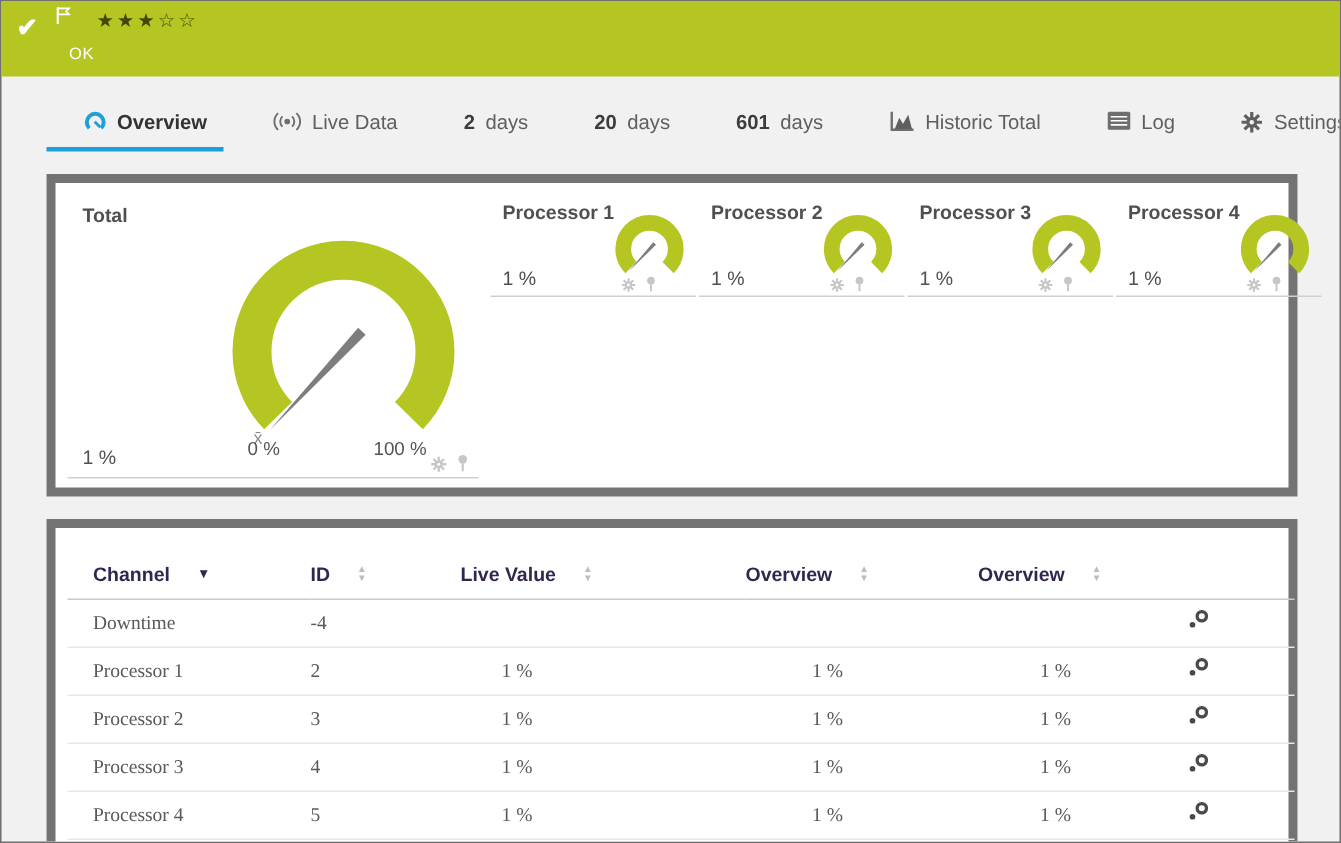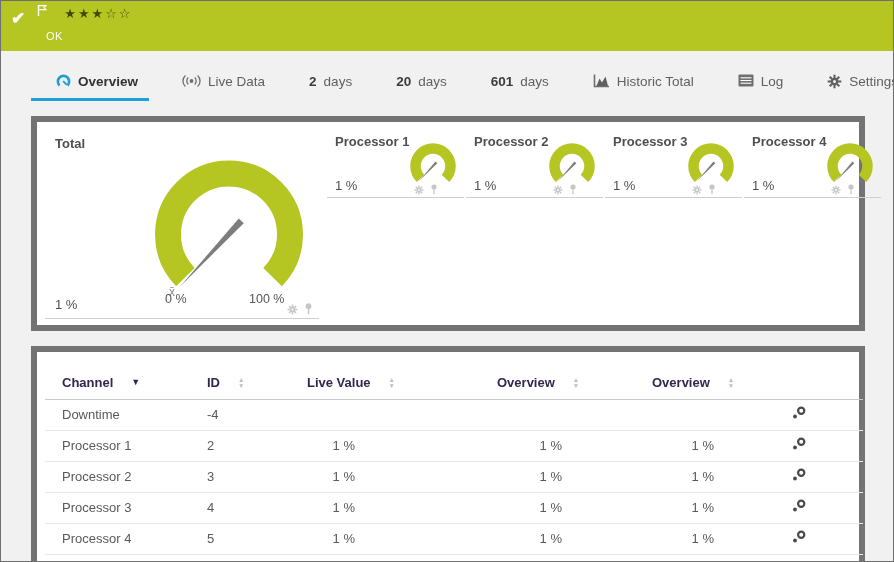--- a/index.html
+++ b/index.html
@@ -60,21 +60,21 @@
   .ch-table col.c-id      { width:100px; }
   .ch-table col.c-last    { width:190px; }
   .ch-table col.c-min     { width:155px; }
   .ch-table col.c-max     { width:138px; }
   .ch-table col.c-act     { width:73px;  }
   .ch-table th {
     text-align:left; font-size:13px; font-weight:bold; color:#33264e;
     padding:7px 0 9px 0; border-bottom:1px solid #c9c9c9; cursor:pointer;
   }
   .ch-table th.first, .ch-table td.first { padding-left:17px; }
-  .ch-table td { font-size:13px; color:#595959; padding:6px 0 7px 0; border-bottom:1px solid #e7e7e7; }
+  .ch-table td { font-size:13px; color:#595959; padding:6px 0 7px 0; border-bottom:1px solid #e7e7e7;font-family:Liberation Serif, serif; }
   .sort-wrap { display:inline-flex; align-items:center; gap:18px; }
   .sort-active { font-size:9px; color:#33264e; line-height:9px; }
   .sort-both { display:inline-flex; flex-direction:column; line-height:5.5px; font-size:6.5px; color:#bdbdbd; }
   .num { display:inline-block; text-align:right; }
   .w-last { width:48px; }
   .w-min  { width:65px; }
   .w-max  { width:62px; }
   .row-gear { cursor:pointer; display:inline-block; padding-left:2px; }
   svg { display:block; }
 </style>

